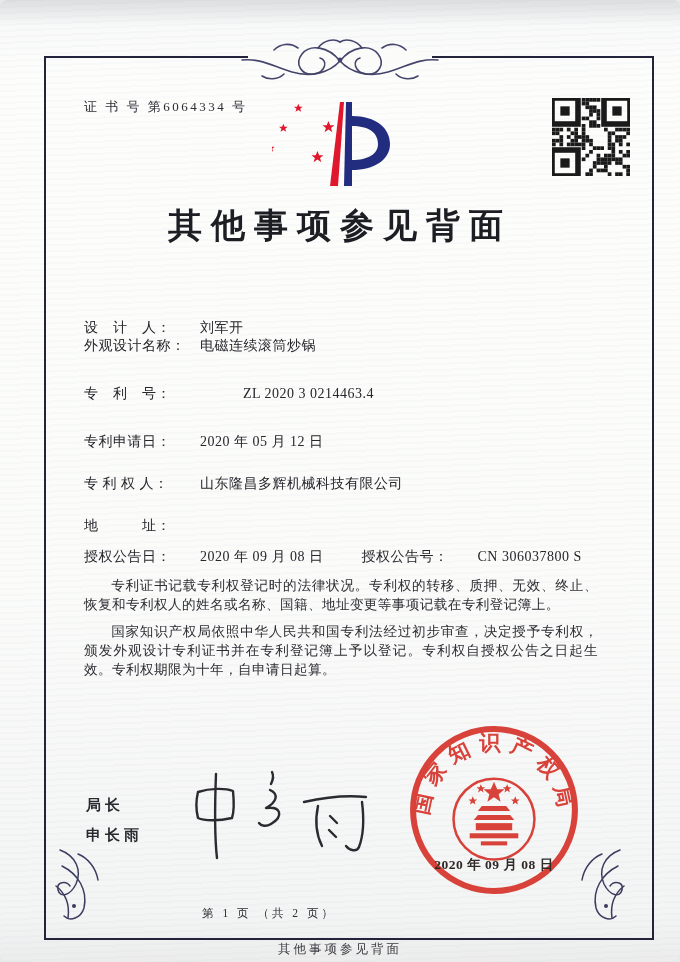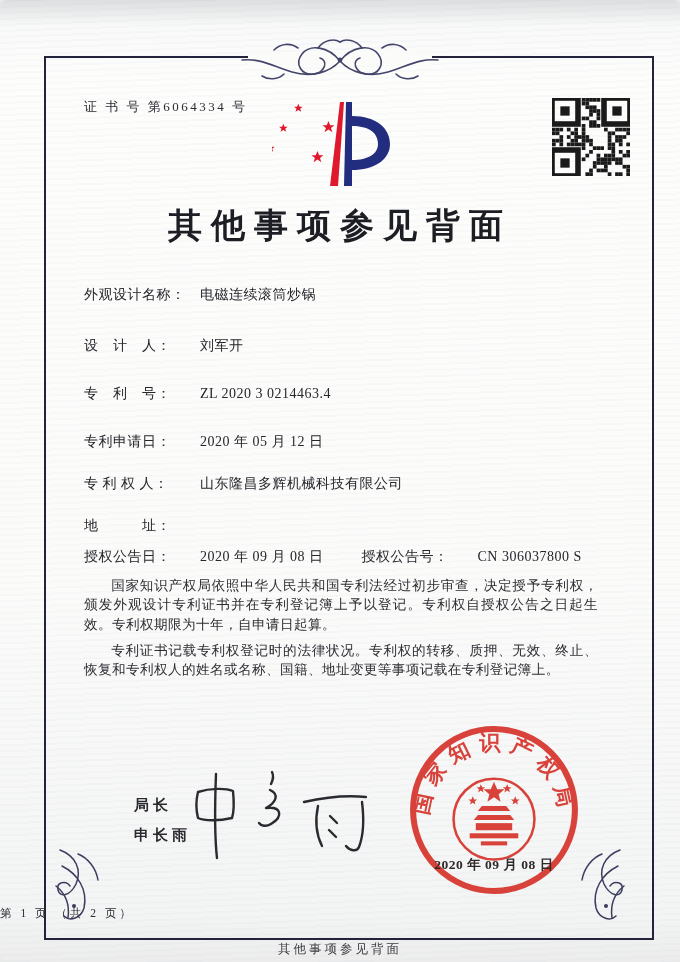--- a/index.html
+++ b/index.html
@@ -26,36 +26,36 @@
   .logo{position:absolute;left:272px;top:98px;width:136px;height:92px;}
   .qr{position:absolute;left:552px;top:98px;width:78px;height:78px;}
   .title{position:absolute;left:0;top:203px;width:680px;text-align:center;
     font-size:34px;font-weight:bold;letter-spacing:9px;color:#1d1d24;}
   .fields{position:absolute;left:84px;top:286px;width:516px;font-size:14px;}
   .frow{display:flex;align-items:flex-start;line-height:1.3;}
   .flabel{flex:0 0 116px;letter-spacing:0.5px;white-space:nowrap;}
   .fvalue{letter-spacing:0.5px;}
   .r1{margin-top:0;}
   .r2{margin-top:33px;}
-  .r3{margin-top:30px;}
+  .r3{margin-top:30px;gap:43px;}
   .r4{margin-top:29px;}
   .r5{margin-top:24px;}
   .r6{margin-top:24px;}
   .r7{margin-top:13px;}
   .pairgap{margin-left:38px;display:flex;}
   .body-text{position:absolute;left:84px;top:576px;width:514px;font-size:13.6px;
     line-height:1.42;text-align:justify;color:#2d2d33;}
   .body-text p{margin:0 0 7px 0;text-indent:2em;letter-spacing:0.4px;}
   .director{position:absolute;left:86px;top:790px;font-size:15px;letter-spacing:4px;
-    font-weight:600;color:#2a2a30;line-height:2.0;margin-left:48px;}
+    font-weight:600;color:#2a2a30;line-height:2.0;}
   .signature{position:absolute;left:178px;top:760px;width:210px;height:110px;}
   .seal{position:absolute;left:406px;top:722px;width:176px;height:176px;}
   .seal-date{position:absolute;left:406px;top:856px;width:176px;text-align:center;
     font-size:13.5px;font-weight:700;color:#2f2a28;letter-spacing:0.5px;}
-  .page-info{position:absolute;left:0;top:906px;width:538px;
+  .page-info{position:absolute;left:0;top:906px;width:538px;text-align:center;
     font-size:11.5px;letter-spacing:3px;color:#2c2c33;}
   .back-note{position:absolute;left:0;top:941px;width:680px;text-align:center;
     font-size:12.5px;letter-spacing:3px;color:#3a3a40;}
 </style>
 </head>
 <body>
 
 <div class="photo">
 
   <div class="frame"></div>
@@ -259,27 +259,27 @@
           <rect x="68" y="80" width="4" height="4"></rect>
           <rect x="72" y="80" width="4" height="4"></rect>
           <rect x="80" y="80" width="4" height="4"></rect>
         </g>
     </svg>
   </div>
 
   <div class="title">其他事项参见背面</div>
 
   <div class="fields">
+    <div class="frow r2">
+      <span class="flabel">设　计　人：</span>
+      <span class="fvalue">刘军开</span>
+    </div>
     <div class="frow r1">
       <span class="flabel">外观设计名称：</span>
       <span class="fvalue">电磁连续滚筒炒锅</span>
-    </div>
-    <div class="frow r2">
-      <span class="flabel">设　计　人：</span>
-      <span class="fvalue">刘军开</span>
     </div>
     <div class="frow r3">
       <span class="flabel">专　利　号：</span>
       <span class="fvalue">ZL 2020 3 0214463.4</span>
     </div>
     <div class="frow r4">
       <span class="flabel">专利申请日：</span>
       <span class="fvalue">2020 年 05 月 12 日</span>
     </div>
     <div class="frow r5">
@@ -293,22 +293,22 @@
       <span class="flabel">授权公告日：</span>
       <span class="fvalue">2020 年 09 月 08 日</span>
       <span class="pairgap">
         <span class="flabel">授权公告号：</span>
         <span class="fvalue">CN 306037800 S</span>
       </span>
     </div>
   </div>
 
   <div class="body-text">
+    <p>专利证书记载专利权登记时的法律状况。专利权的转移、质押、无效、终止、恢复和专利权人的姓名或名称、国籍、地址变更等事项记载在专利登记簿上。</p>
     <p>国家知识产权局依照中华人民共和国专利法经过初步审查，决定授予专利权，颁发外观设计专利证书并在专利登记簿上予以登记。专利权自授权公告之日起生效。专利权期限为十年，自申请日起算。</p>
-    <p>专利证书记载专利权登记时的法律状况。专利权的转移、质押、无效、终止、恢复和专利权人的姓名或名称、国籍、地址变更等事项记载在专利登记簿上。</p>
   </div>
 
   <div class="director">
     <div>局长</div>
     <div>申长雨</div>
   </div>
 
   <div class="signature">
     <svg width="210" height="110" viewBox="0 0 210 110">
       <g stroke="#2a2a30" fill="none" stroke-width="2.4" stroke-linecap="round" stroke-linejoin="round">

